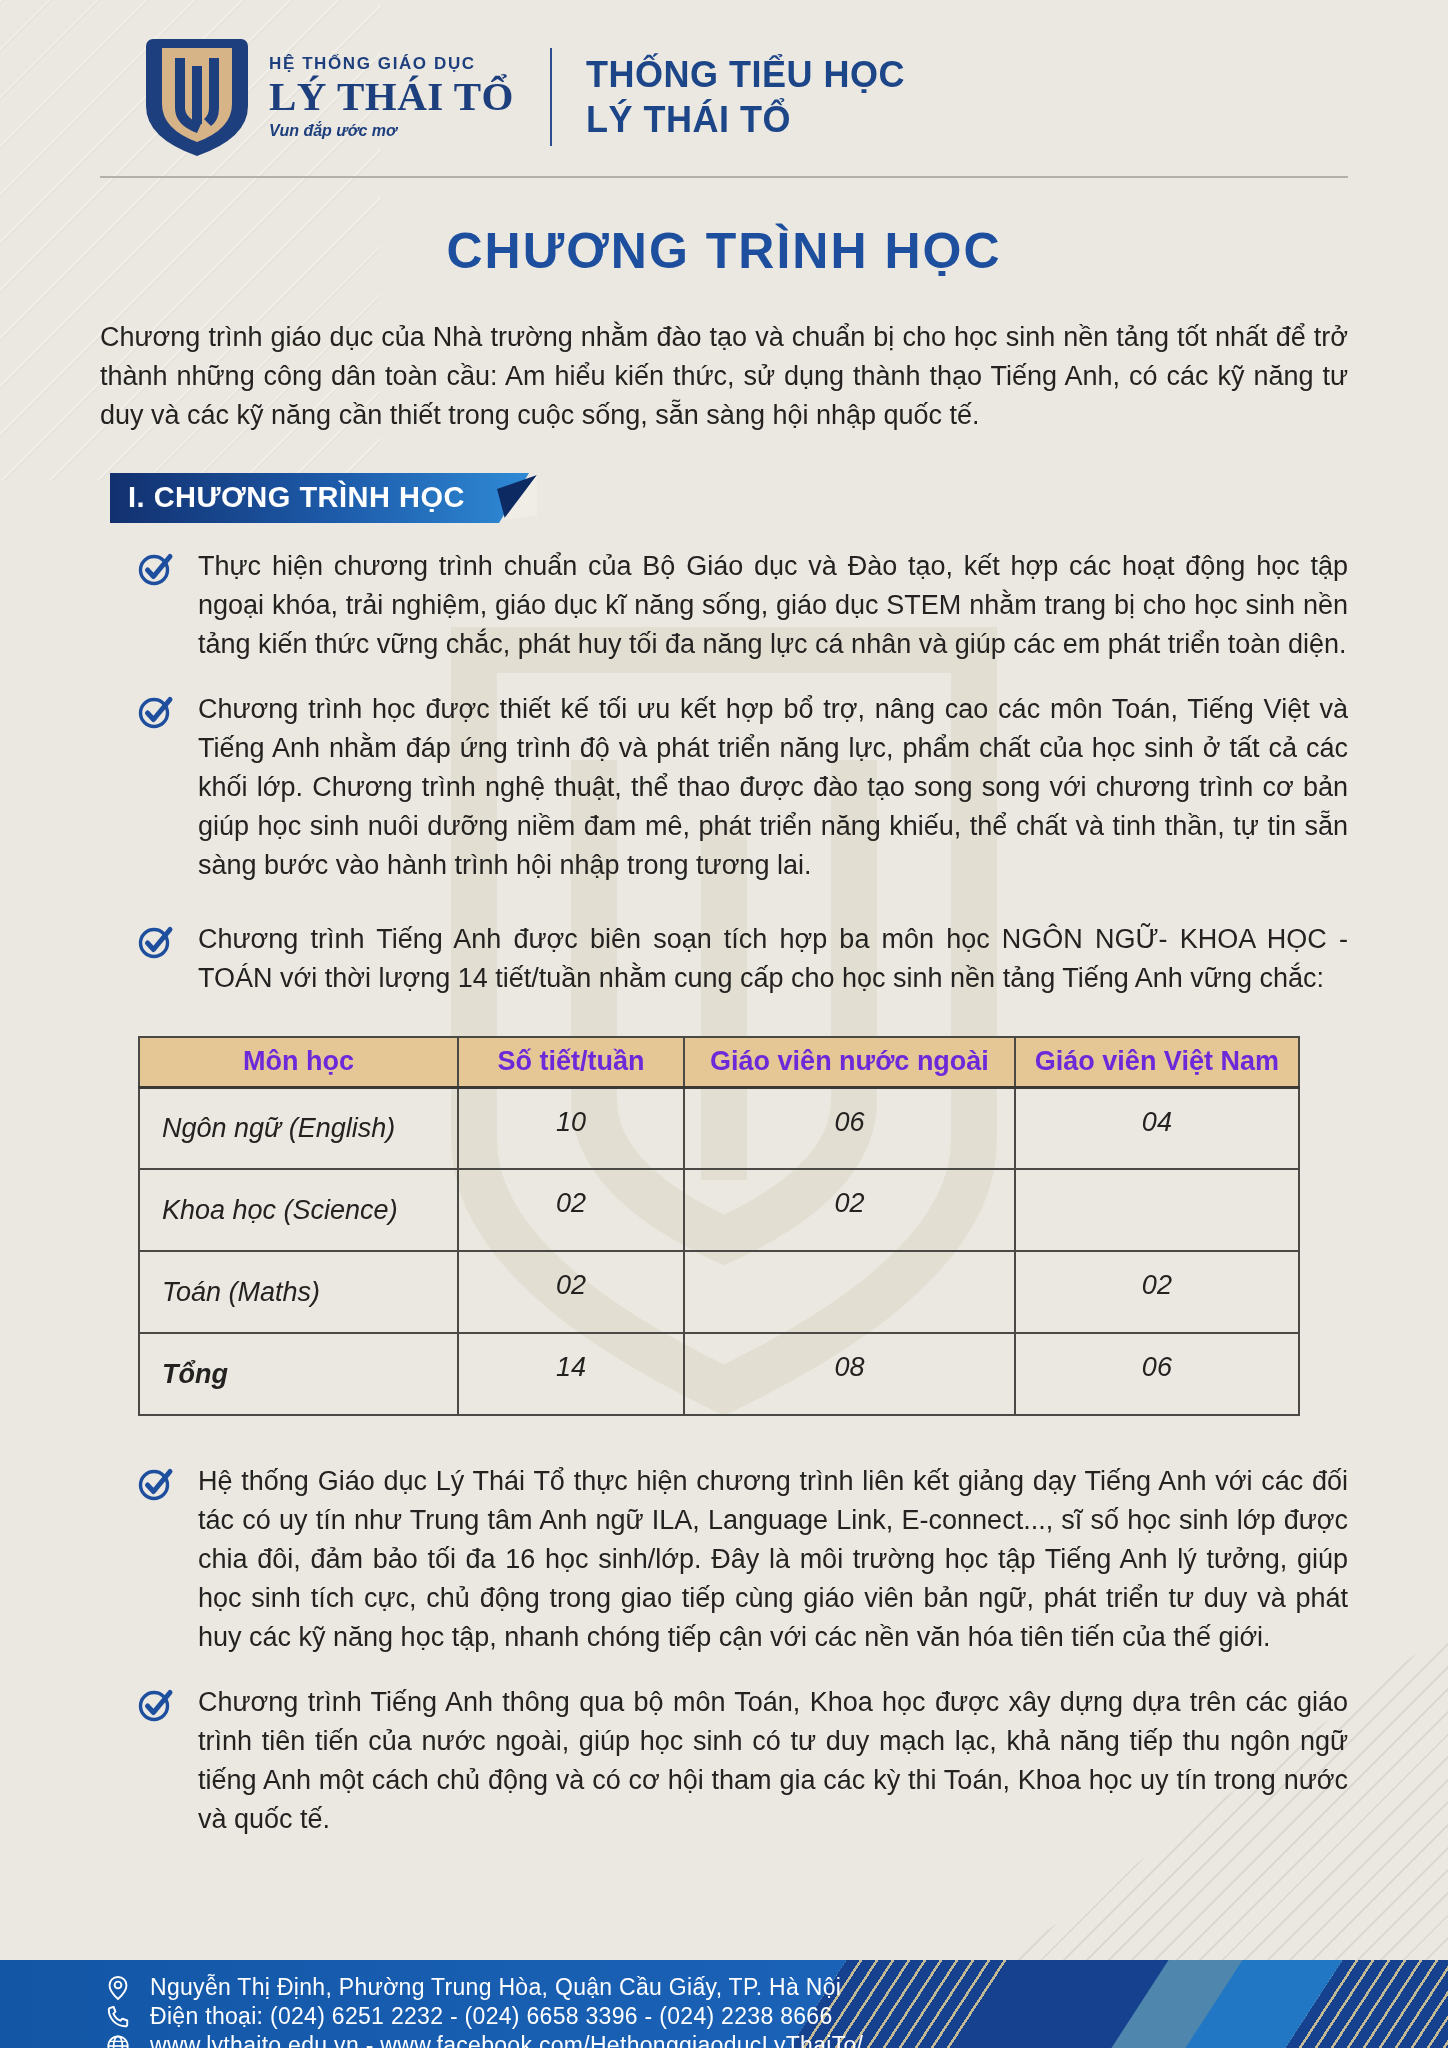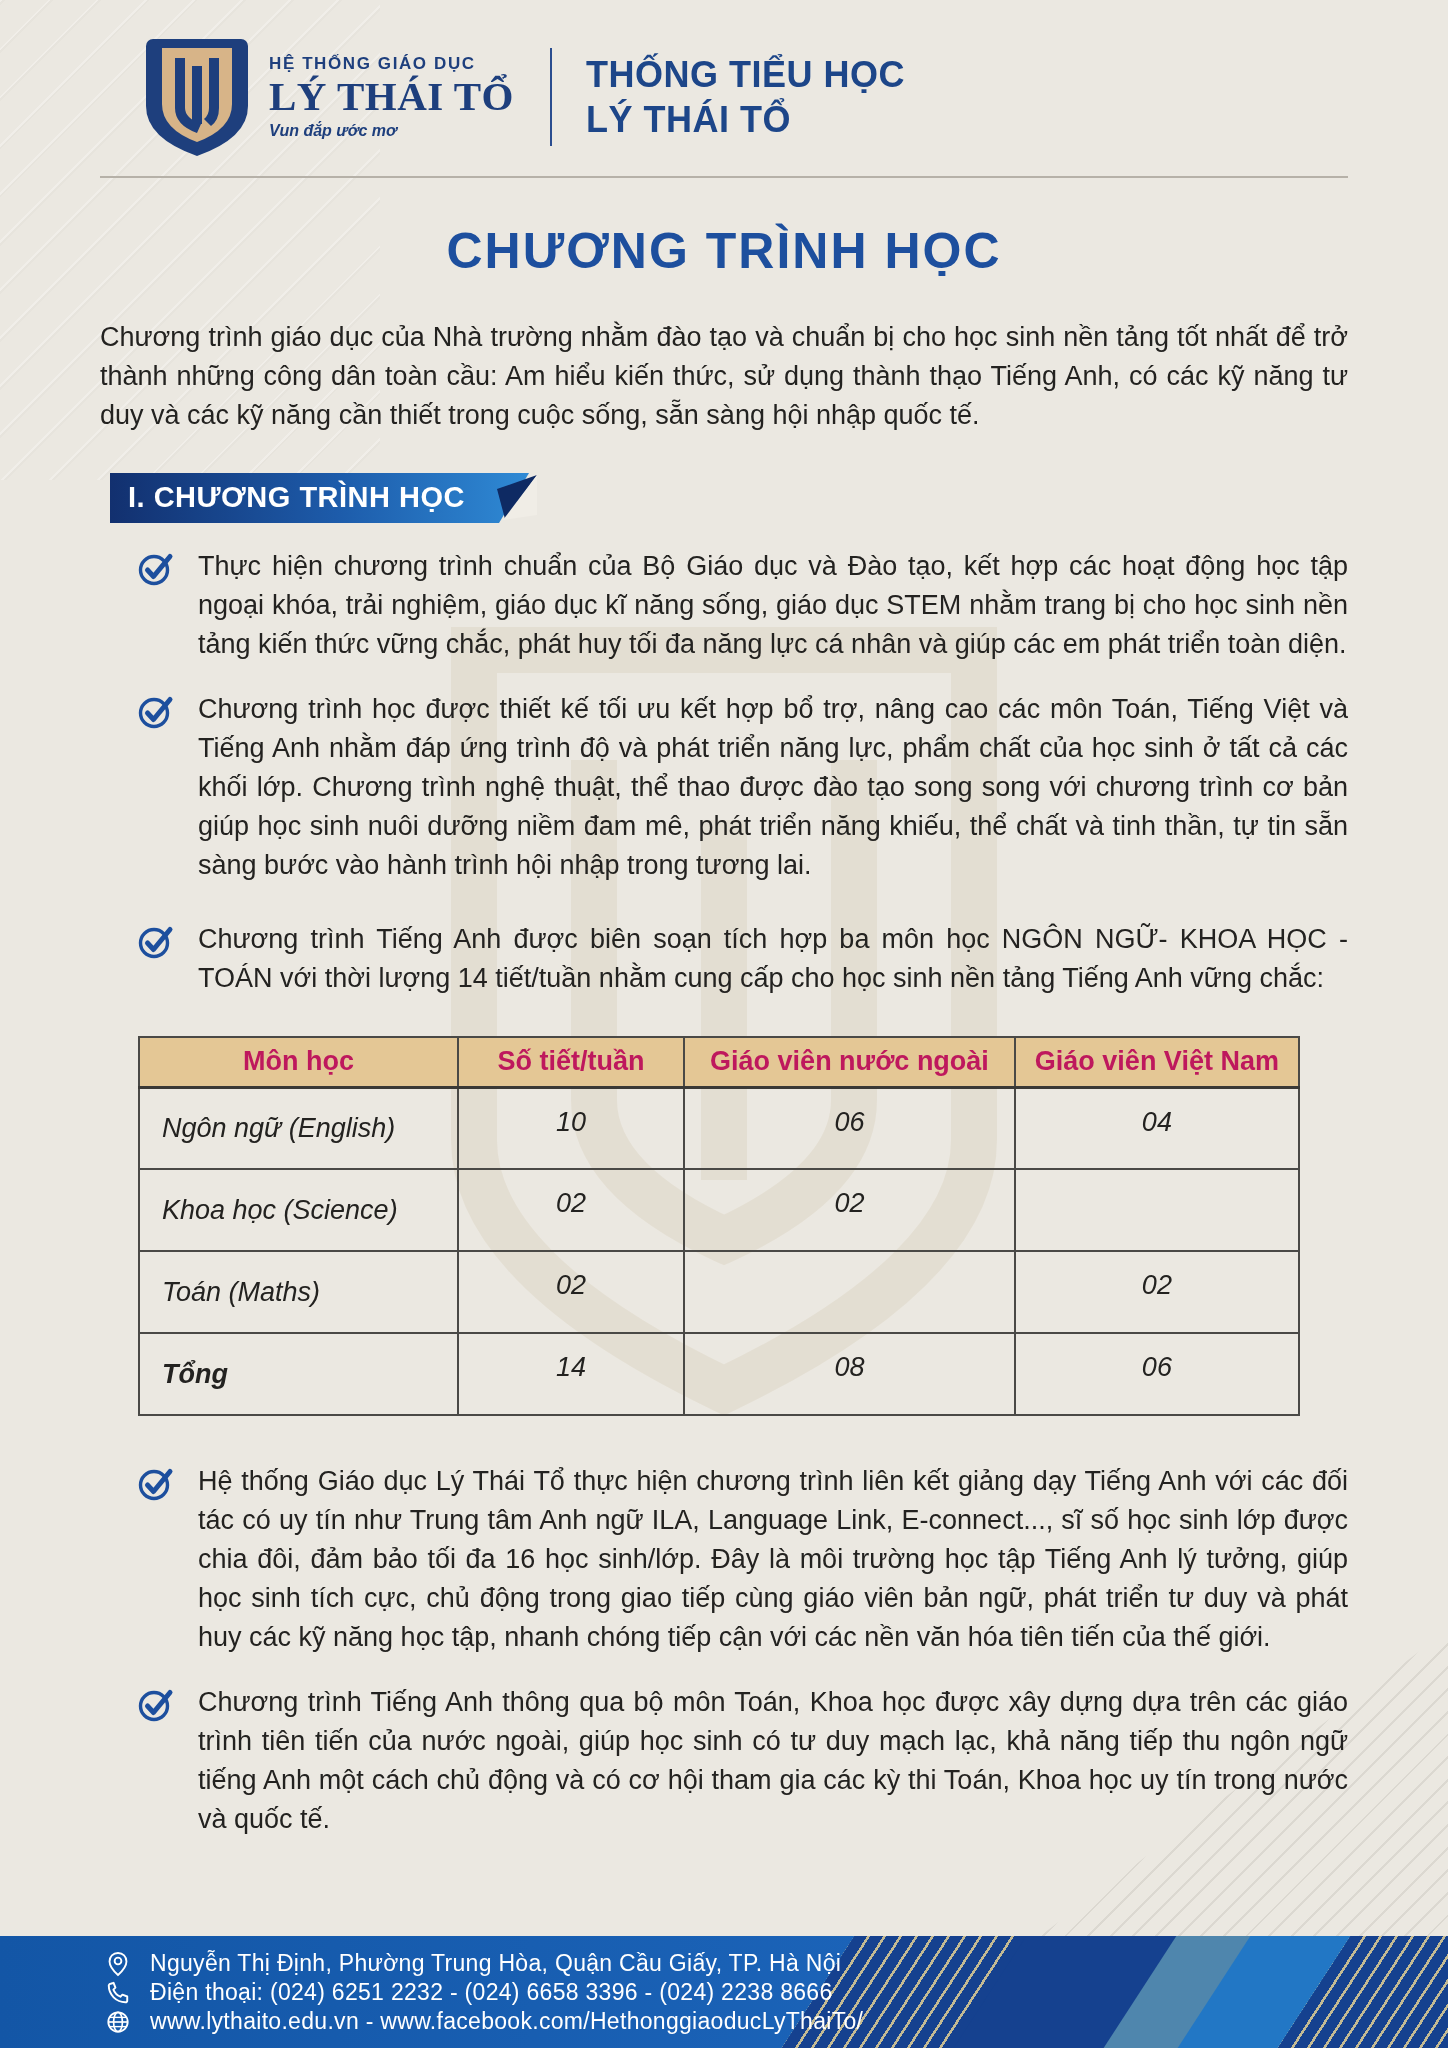--- a/index.html
+++ b/index.html
@@ -56,31 +56,31 @@
   .bullet { display:flex; margin:26px 100px 0 138px; }
   .bullet .ic { flex:0 0 36px; margin-top:4px; }
   .bullet .tx { margin-left:24px; font-size:27px; line-height:39px; text-align:justify; }
   .bullet.first { margin-top:24px; }
   .bullet.after-table { margin-top:46px; }
 
   
   table.program-table { border-collapse:collapse; margin:38px 0 0 138px; width:1162px; font-size:27px; }
   .program-table th, .program-table td { border:2px solid #4a4946; }
   .program-table thead th {
-    background:#e4c795; color:#be185d; font-weight:bold; height:50px;
+    background:#e4c795; color:#6d28d9; font-weight:bold; height:50px;
     border-bottom:3px solid #3a3936;
   }
   .program-table td { height:82px;font-style:italic; }
   .program-table td.subj { padding-left:22px; text-align:left; }
   .program-table td.num { text-align:center; vertical-align:top; padding-top:18px; }
   .program-table tr.total td.subj { font-weight:bold; }
 
   
   .footer {
-    position:absolute; left:0; right:0; bottom:0; height:112px; overflow:hidden;
+    position:absolute; left:0; right:0; bottom:0; height:88px; overflow:hidden;
     background:linear-gradient(90deg,#1356a6,#1b63b8 60%, #1b63b8);
   }
   .fb { position:absolute; top:-14px; bottom:-14px; transform:skewX(-33deg); }
   .fb-stripe1 { right:455px; width:175px; background:repeating-linear-gradient(90deg,#15418f 0 13px,#c3ba93 13px 16px); }
   .fb-navy    { right:306px; width:152px; background:#15418f; }
   .fb-teal    { right:232px; width:76px;  background:#4f86ad; }
   .fb-blue    { right:92px;  width:142px; background:#2277c5; }
   .fb-stripe2 { right:-36px; width:170px; background:repeating-linear-gradient(90deg,#15418f 0 13px,#c3ba93 13px 16px); }
   .footer-content { position:relative; z-index:2; padding:13px 0 0 102px; }
   .f-line { display:flex; align-items:center; height:29px; color:#fff; font-size:23px; letter-spacing:.3px; }

